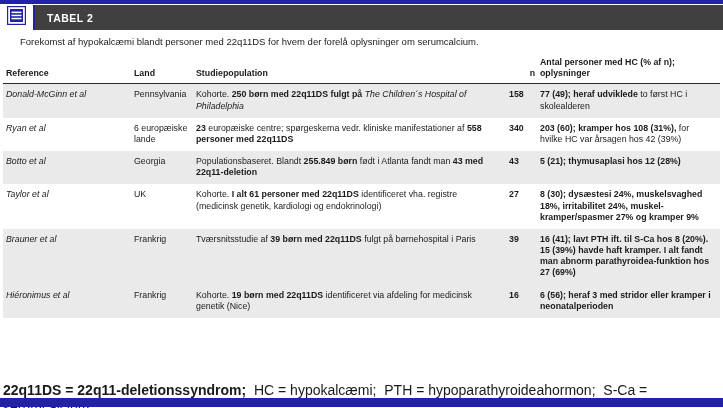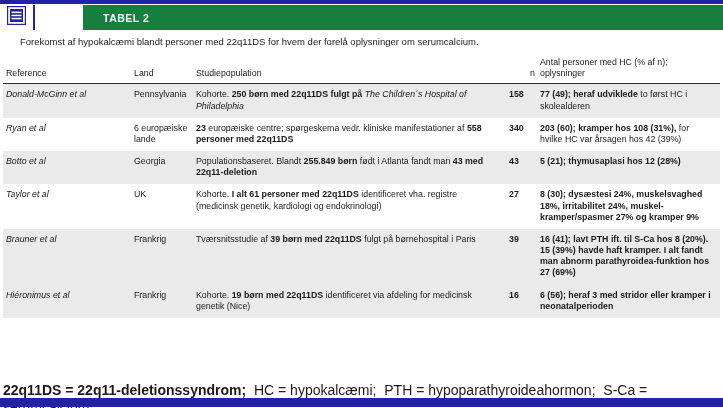--- a/index.html
+++ b/index.html
@@ -18,41 +18,41 @@
   .header-band {
     position: absolute; top: 5px; left: 0; right: 0;
     height: 25px; display: flex; align-items: stretch;
   }
   .icon-box {
     width: 33px; background: #ffffff;
     display: flex; align-items: center; justify-content: center;
   }
   .band-divider { width: 2px; background: #2222a8; }
   .band-label {
-    flex: 1; background: #15803d; color: #ffffff;
+    flex: 1; background: #404040; color: #ffffff;
     font-weight: bold; font-size: 10.5px; letter-spacing: 0.5px;
-    display: flex; align-items: center; padding-left: 20px; margin-left: 48px;
+    display: flex; align-items: center; padding-left: 12px;
   }
   .caption {
     position: absolute; top: 36px; left: 20px; right: 6px;
     font-size: 9.5px; line-height: 1.25;
   }
   .data-table {
     position: absolute; top: 55px; left: 3px;
     width: 717px;
     border-collapse: collapse; table-layout: fixed;
     font-size: 8.8px; line-height: 1.27;
   }
   .w-ref   { width: 131px; }
   .w-land  { width: 62px; }
   .w-study { width: 313px; }
   .w-n     { width: 31px; }
   .w-hc    { width: 180px; }
   .data-table th {
-    text-align: left; vertical-align: bottom; font-weight: normal;
+    text-align: left; vertical-align: bottom; font-weight: bold;
     padding: 2px 8px 4px 0;
     border-bottom: 1px solid #2b2b2b;
     font-size: 8.8px;
   }
   .data-table td {
     vertical-align: top;
     padding: 5px 8px 6px 0;
   }
   .data-table th:first-child, .data-table td:first-child { padding-left: 3px; }
   .col-reference { font-style: italic; margin-left: 22px; }

